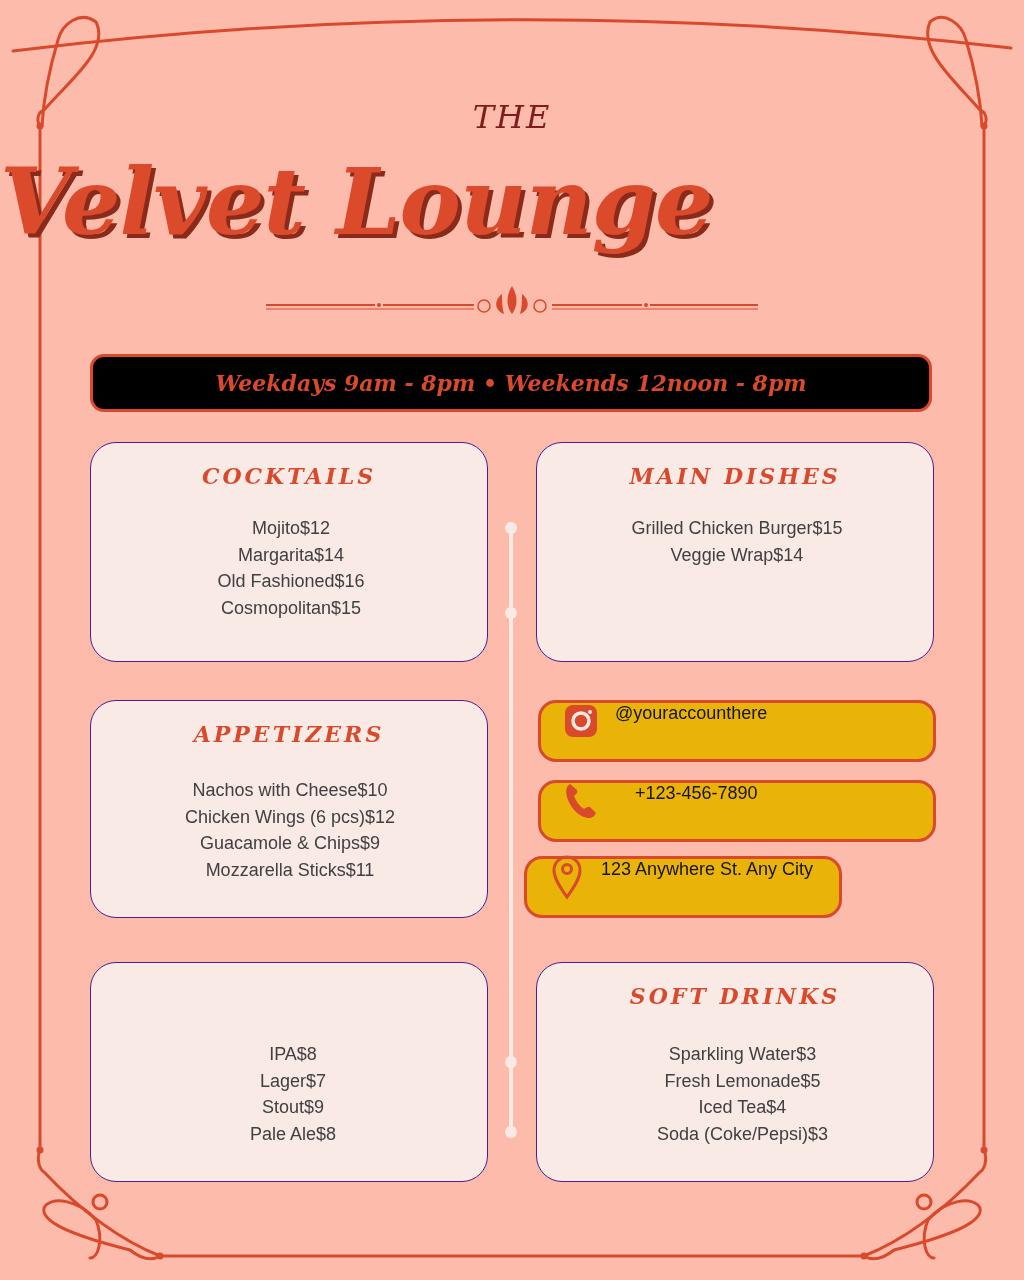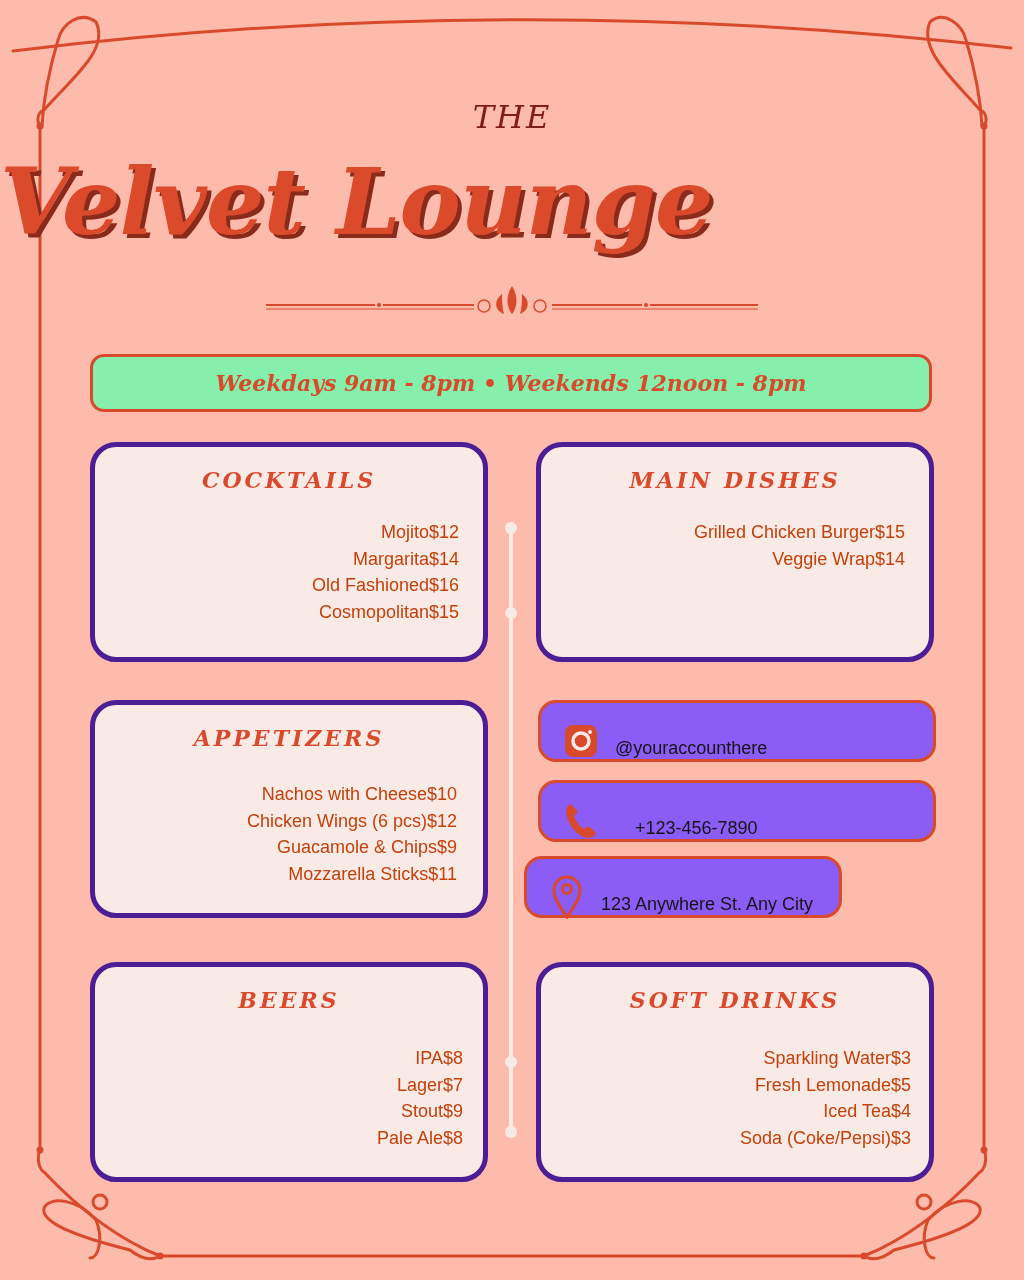--- a/index.html
+++ b/index.html
@@ -18,41 +18,41 @@
   .title {
     position: absolute; left: 0; width: 1024px; top: 148px; text-align: left;
     font-family: "DejaVu Serif", serif; font-style: italic; font-weight: bold;
     font-size: 92px; color: #dc4a2c; letter-spacing: -1px;
     text-shadow: 4px 4px 0 #8a2a1a;
   }
   .divider { position: absolute; left: 262px; top: 284px; width: 500px; height: 36px; }
   .hours-box {
     position: absolute; left: 90px; top: 354px; width: 842px; height: 58px;
     box-sizing: border-box; border: 3px solid #d9492c; border-radius: 14px;
-    background: #86efac; display: flex; align-items: center; justify-content: center;
+    background: #000000; display: flex; align-items: center; justify-content: center;
   }
   .hours-text {
     font-family: "DejaVu Serif", serif; font-style: italic; font-weight: bold;
     font-size: 22px; color: #d9492c;
   }
   .card {
-    position: absolute; box-sizing: border-box; border: 5px solid #4c1d95;
+    position: absolute; box-sizing: border-box; border: 1px solid #4c1d95;
     border-radius: 26px; background: #faeae6;
   }
   .card-title {
     position: absolute; left: 0; right: 0; top: 20px; text-align: center;
     font-family: "DejaVu Serif", serif; font-style: italic; font-weight: bold;
     font-size: 22px; letter-spacing: 3px; color: #d9492c;
   }
   .items { position: absolute; left: 28px; right: 24px; }
-  .item { display: flex; justify-content: flex-end; height: 26.5px; font-size: 18px; line-height: 26px; color: #c2410c; }
+  .item { display: flex; justify-content: center; height: 26.5px; font-size: 18px; line-height: 26px; color: #404040; }
   .item .price { text-align: right; }
   .contact {
     position: absolute; box-sizing: border-box; border: 3px solid #d9492c;
-    border-radius: 18px; background: #8b5cf6; display: flex; align-items: flex-end;
+    border-radius: 18px; background: #eab308; display: flex; align-items: flex-start;
   }
   .contact .icon { width: 36px; height: 36px; margin-left: 22px; margin-right: 16px; display: flex; align-items: center; justify-content: center; }
   .contact .text { font-size: 18px; color: #151515; }
   .spine { position: absolute; left: 509px; top: 524px; width: 4px; height: 610px; background: #faeae6; border-radius: 2px; }
   .spine-dot { position: absolute; left: 505px; width: 12px; height: 12px; border-radius: 50%; background: #faeae6; }
 </style>
 </head>
 <body>
 
 <svg class="frame-svg" viewBox="0 0 1024 1280">
@@ -202,21 +202,20 @@
   <span class="icon">
     <svg width="32" height="46" viewBox="0 0 32 46">
       <path d="M16 43 C 8 32, 3 24, 3 16 A 13 13 0 0 1 29 16 C 29 24, 24 32, 16 43 Z" fill="none" stroke="#d9492c" stroke-width="3"></path>
       <circle cx="16" cy="15" r="4.5" fill="none" stroke="#d9492c" stroke-width="3"></circle>
     </svg>
   </span>
   <span class="text">123 Anywhere St. Any City</span>
 </div>
 
 <div class="card" style="left:90px; top:962px; width:398px; height:220px;">
-  <div class="card-title">BEERS</div>
   <div class="items" style="top:78px; right:20px;">
     <div class="item">
         <span>IPA</span>
         <span class="price">$8</span>
       </div>
     <div class="item">
         <span>Lager</span>
         <span class="price">$7</span>
       </div>
     <div class="item">

